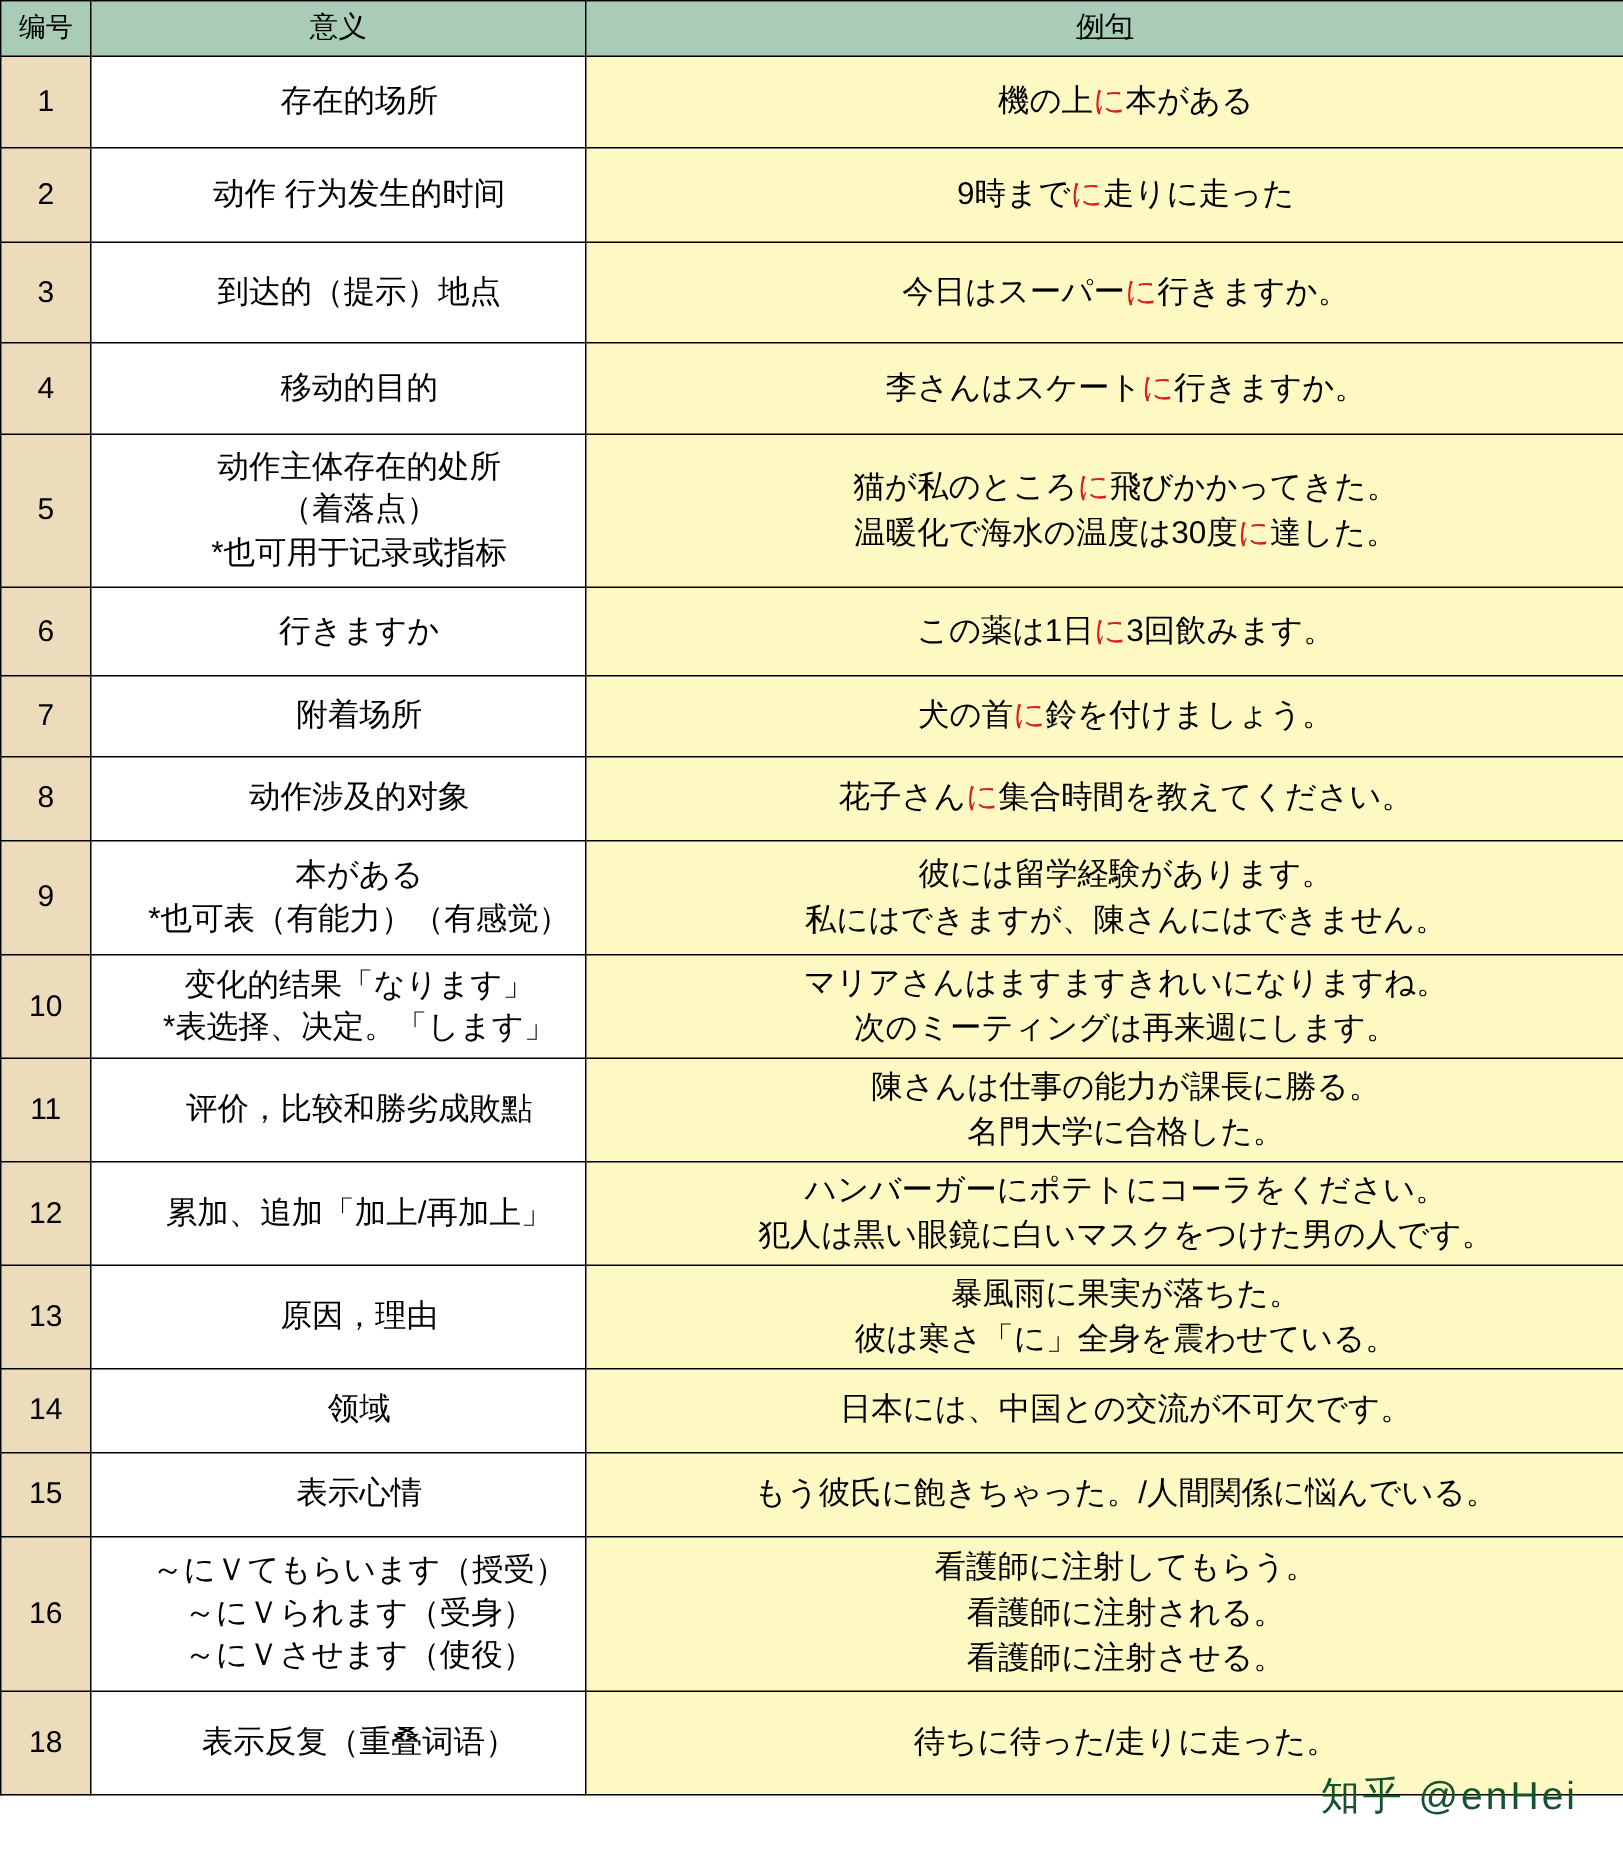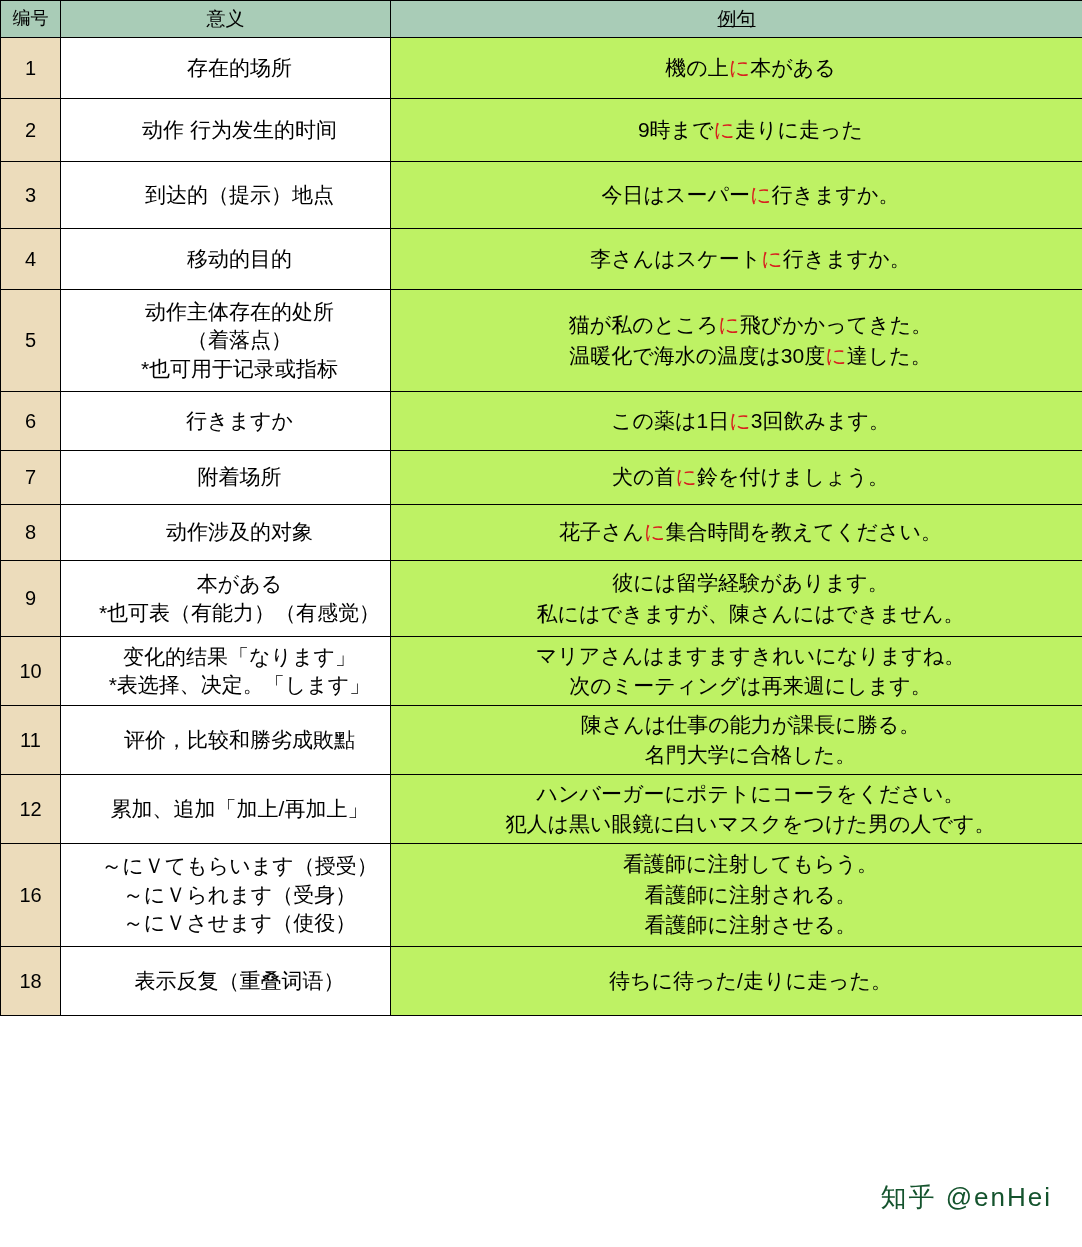--- a/index.html
+++ b/index.html
@@ -47,21 +47,21 @@
     line-height: 1.15;
     padding: 6px 0 0 10px;
   }
   td.cell-mean {
     background: #ffffff;
     font-size: 21px;
     line-height: 1.35;
     padding: 6px 6px;
   }
   td.cell-ex {
-    background: #bef264;
+    background: #fef9c3;
     font-size: 21px;
     line-height: 1.45;
     padding: 6px 8px;
   }
   .hl { color: #d81f1f; }
   .line { display: block; white-space: nowrap; padding-left: 28px; }
 
   
   tr.r1  td { height: 60px; }
   tr.r2  td { height: 62px; }
@@ -222,20 +222,48 @@
       <tr class="r12">
         <td class="cell-no">12</td>
         <td class="cell-mean">
           <span class="line">累加、追加「加上/再加上」</span>
         </td>
         <td class="cell-ex">
           <span class="line"><span>ハンバーガーにポテトにコーラをください。</span></span>
           <span class="line"><span>犯人は黒い眼鏡に白いマスクをつけた男の人です。</span></span>
         </td>
       </tr>
+      <tr class="r13">
+        <td class="cell-no">13</td>
+        <td class="cell-mean">
+          <span class="line">原因，理由</span>
+        </td>
+        <td class="cell-ex">
+          <span class="line"><span>暴風雨に果実が落ちた。</span></span>
+          <span class="line"><span>彼は寒さ「に」全身を震わせている。</span></span>
+        </td>
+      </tr>
+      <tr class="r14">
+        <td class="cell-no">14</td>
+        <td class="cell-mean">
+          <span class="line">领域</span>
+        </td>
+        <td class="cell-ex">
+          <span class="line"><span>日本には、中国との交流が不可欠です。</span></span>
+        </td>
+      </tr>
+      <tr class="r15">
+        <td class="cell-no">15</td>
+        <td class="cell-mean">
+          <span class="line">表示心情</span>
+        </td>
+        <td class="cell-ex">
+          <span class="line"><span>もう彼氏に飽きちゃった。/人間関係に悩んでいる。</span></span>
+        </td>
+      </tr>
       <tr class="r16">
         <td class="cell-no">16</td>
         <td class="cell-mean">
           <span class="line">～にＶてもらいます（授受）</span>
           <span class="line">～にＶられます（受身）</span>
           <span class="line">～にＶさせます（使役）</span>
         </td>
         <td class="cell-ex">
           <span class="line"><span>看護師に注射してもらう。</span></span>
           <span class="line"><span>看護師に注射される。</span></span>

